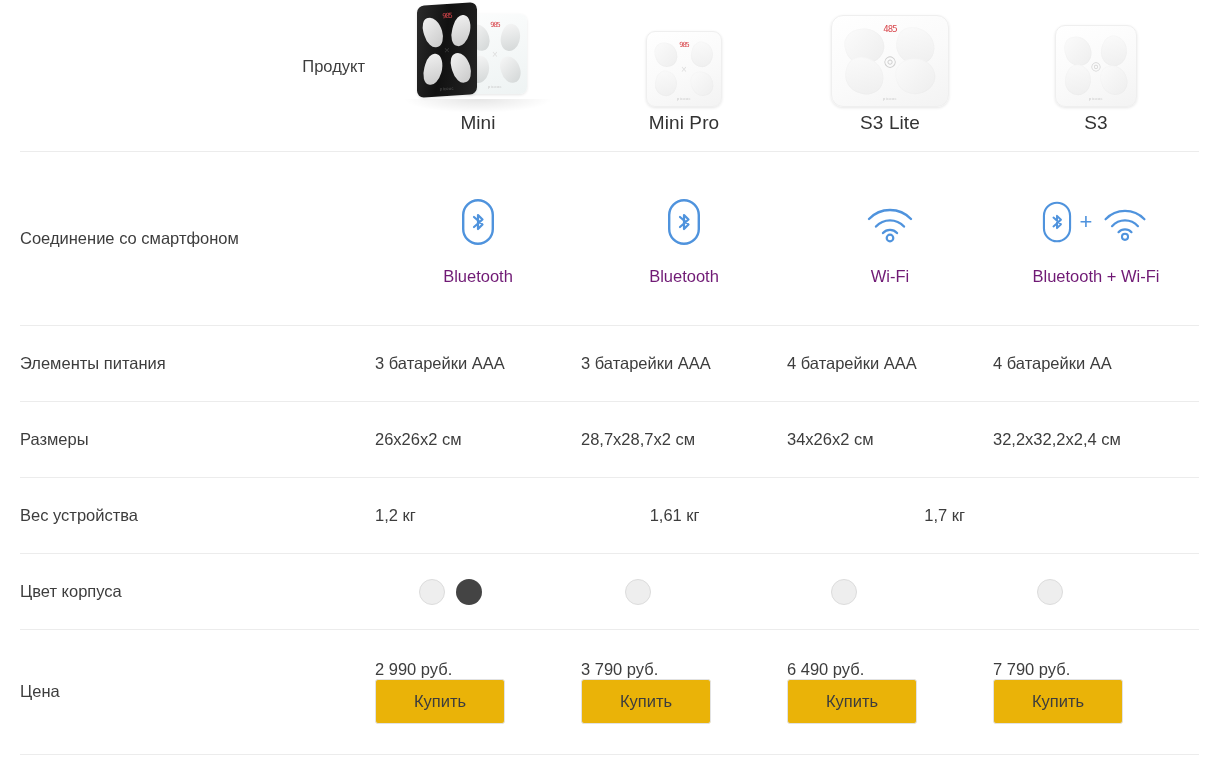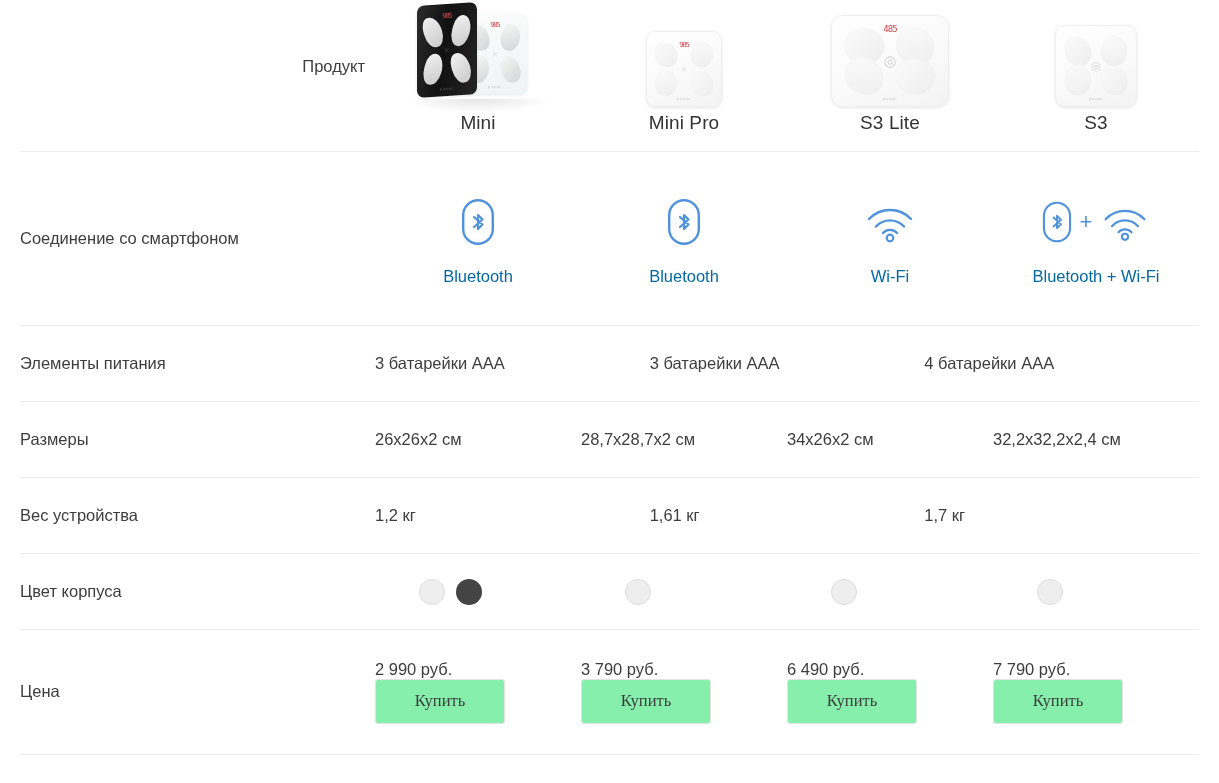--- a/index.html
+++ b/index.html
@@ -158,21 +158,21 @@
   }
   .conn-plus {
     font-size: 22px;
     color: #4f93dd;
     line-height: 1;
     font-weight: 400;
     margin: 0 1px;
   }
   .conn-label {
     font-size: 16.5px;
-    color: #0369a1;
+    color: #701a75;
     margin-top: 14px;
     text-align: center;
     white-space: nowrap;
   }
 
   
   .row-data { height: 76px; }
 
   
   .row-colors { height: 76px; gap: 44px; }
@@ -191,24 +191,24 @@
     align-items: flex-start;
     justify-content: center;
     padding-right: 0;
     height: 100%;
   }
   .price-value {
     font-size: 16.5px;
     color: #3d3d3d;
   }
   .buy-btn {
-    font-family: Liberation Serif, serif;
+    font-family: Liberation Sans, sans-serif;
     font-size: 16.5px;
     color: #3d3d3d;
-    background: #86efac;
+    background: #eab308;
     border: 1px solid #e2e2e2;
     border-radius: 3px;
     padding: 12px 28px;
     min-width: 130px;
     cursor: pointer;
     line-height: 1.15;
   }
 </style>
 </head>
 <body>
@@ -341,20 +341,21 @@
       </div>
       <div class="conn-label">Bluetooth + Wi-Fi</div>
     </div>
   </div>
 
   <div class="row row-data">
     <div class="cell-label">Элементы питания</div>
     <div class="cell">3 батарейки ААА</div>
     <div class="cell">3 батарейки ААА</div>
     <div class="cell">4 батарейки ААА</div>
+    <div class="cell">4 батарейки АА</div>
   </div>
 
   <div class="row row-data">
     <div class="cell-label">Размеры</div>
     <div class="cell">26х26х2 см</div>
     <div class="cell">28,7х28,7х2 см</div>
     <div class="cell">34х26х2 см</div>
     <div class="cell">32,2х32,2х2,4 см</div>
   </div>
 

